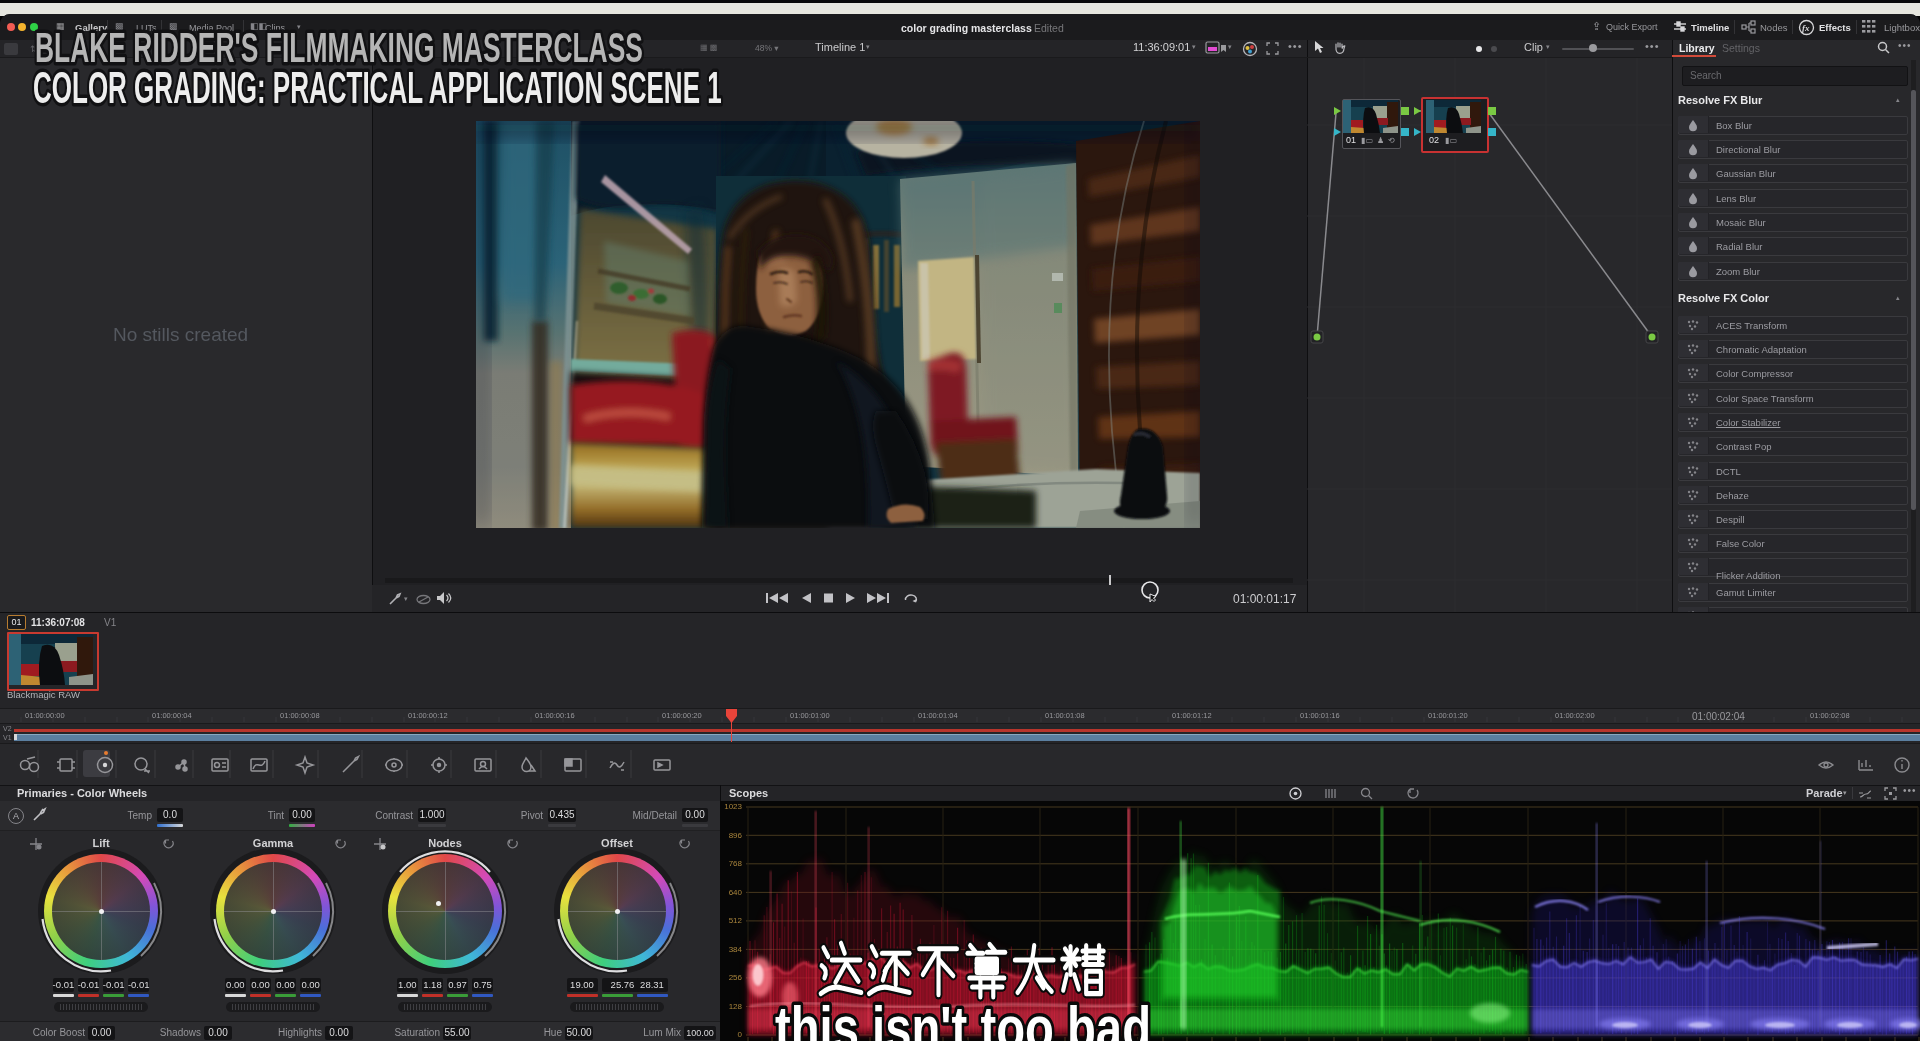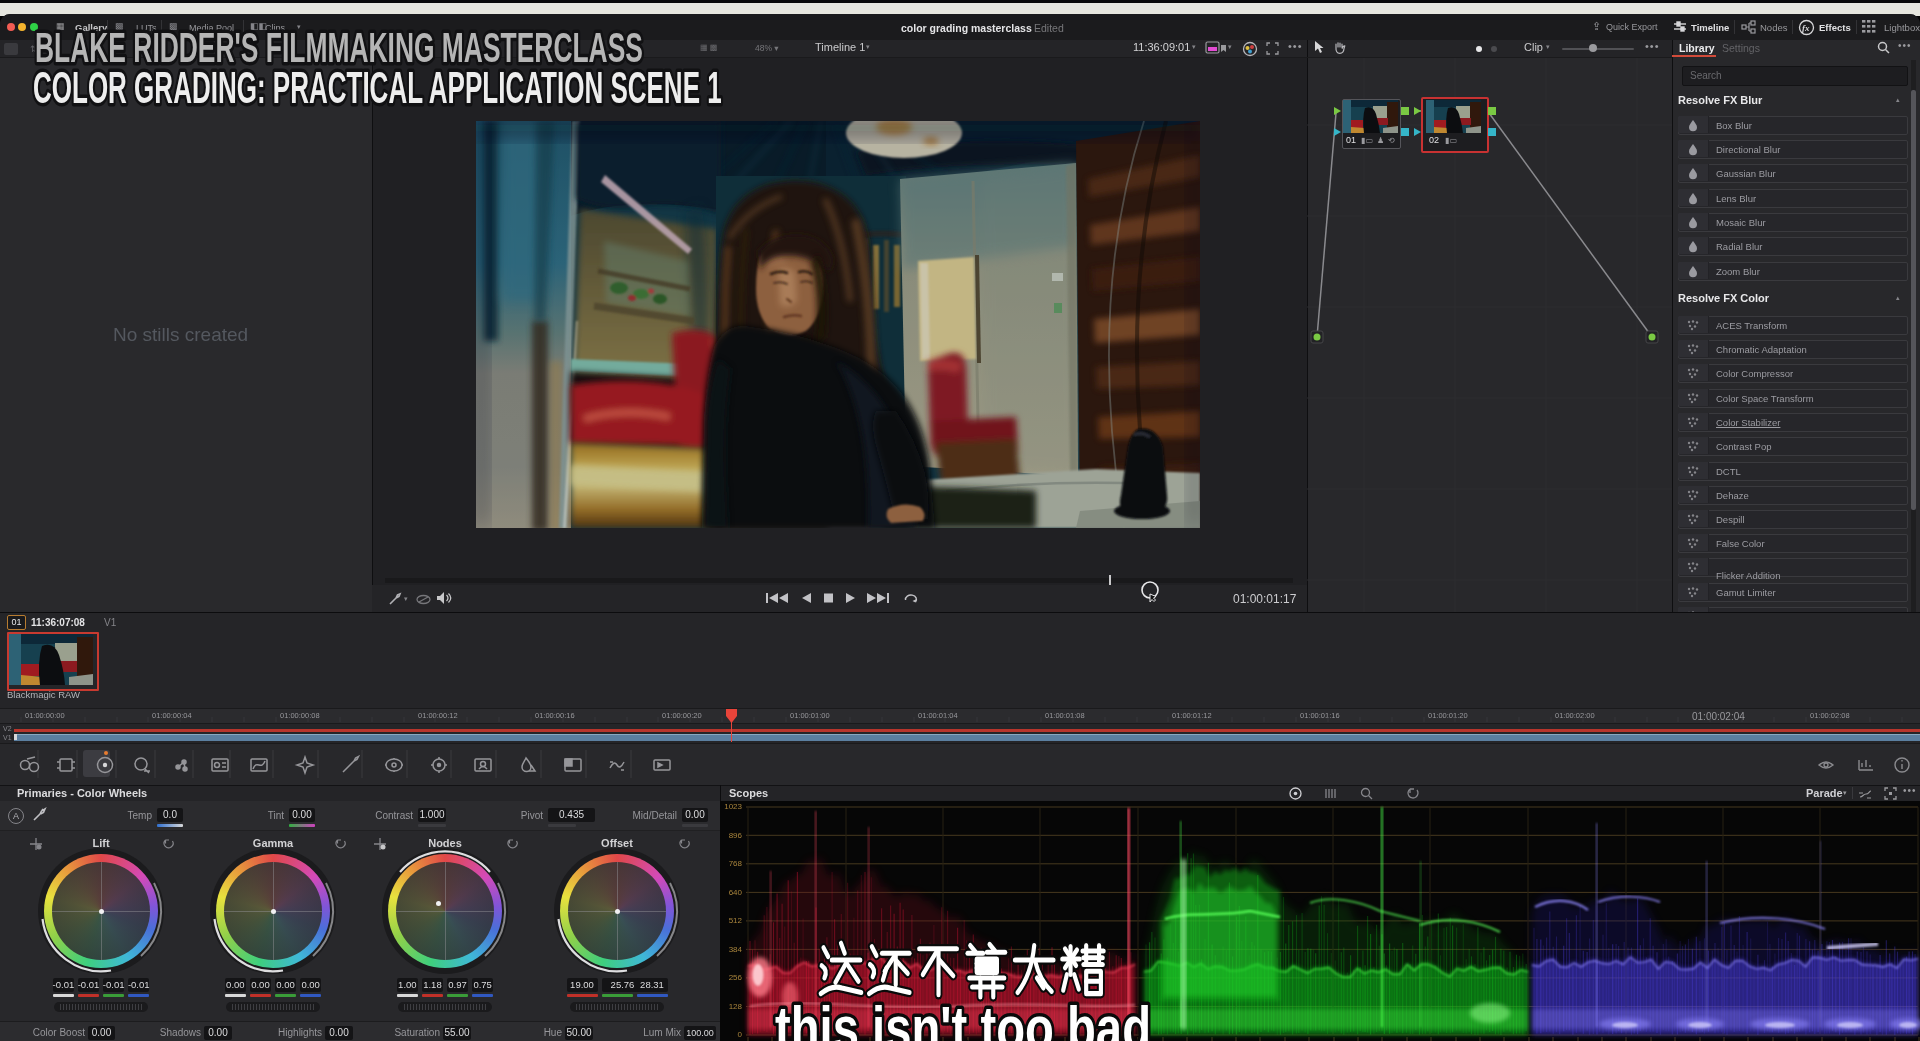--- a/index.html
+++ b/index.html
@@ -764,21 +764,21 @@
   <svg style="left:1884px;top:787px;" width="13" height="13" viewBox="0 0 13 13">
       <g stroke="#9a9a9e" stroke-width="1.3" fill="none">
         <path d="M1 4 V1 H4 M9 1 H12 V4 M12 9 V12 H9 M4 12 H1 V9"></path>
         <rect x="5" y="5" width="3" height="3" fill="#9a9a9e" stroke="none"></rect>
       </g>
     </svg>
   <div class="txt" style="left:1903px;top:785px;font-size:10px;color:#9a9a9e;letter-spacing:1px;">•••</div>
   <div class="txt" style="left:25px;top:711px;font-size:7.5px;color:#98989c;">01:00:00:00</div>
   <div class="txt" style="left:152px;top:711px;font-size:7.5px;color:#98989c;">01:00:00:04</div>
   <div class="txt" style="left:280px;top:711px;font-size:7.5px;color:#98989c;">01:00:00:08</div>
-  <div class="txt" style="left:408px;top:711px;font-size:7.5px;color:#98989c;margin-left:10px;">01:00:00:12</div>
+  <div class="txt" style="left:408px;top:711px;font-size:7.5px;color:#98989c;">01:00:00:12</div>
   <div class="txt" style="left:535px;top:711px;font-size:7.5px;color:#98989c;">01:00:00:16</div>
   <div class="txt" style="left:662px;top:711px;font-size:7.5px;color:#98989c;">01:00:00:20</div>
   <div class="txt" style="left:790px;top:711px;font-size:7.5px;color:#98989c;">01:00:01:00</div>
   <div class="txt" style="left:918px;top:711px;font-size:7.5px;color:#98989c;">01:00:01:04</div>
   <div class="txt" style="left:1045px;top:711px;font-size:7.5px;color:#98989c;">01:00:01:08</div>
   <div class="txt" style="left:1172px;top:711px;font-size:7.5px;color:#98989c;">01:00:01:12</div>
   <div class="txt" style="left:1300px;top:711px;font-size:7.5px;color:#98989c;">01:00:01:16</div>
   <div class="txt" style="left:1428px;top:711px;font-size:7.5px;color:#98989c;">01:00:01:20</div>
   <div class="txt" style="left:1555px;top:711px;font-size:7.5px;color:#98989c;">01:00:02:00</div>
   <div class="txt" style="left:1682px;top:711px;font-size:10px;color:#98989c;padding-left:10px;">01:00:02:04</div>
@@ -959,21 +959,21 @@
   <div class="txt" style="left:152px;top:810px;font-size:10px;color:#96969a;transform:translateX(-100%);">Temp</div>
   <div class="vbox" style="left:157px;top:808px;width:26px;">0.0</div>
   <div class="abs" style="left:157px;top:824px;width:26px;height:2.5px;background:linear-gradient(90deg,#3070d0,#d8d8d8);border-radius:1px;"></div>
   <div class="txt" style="left:284px;top:810px;font-size:10px;color:#96969a;transform:translateX(-100%);">Tint</div>
   <div class="vbox" style="left:289px;top:808px;width:26px;">0.00</div>
   <div class="abs" style="left:289px;top:824px;width:26px;height:2.5px;background:linear-gradient(90deg,#30b040,#d040c0);border-radius:1px;"></div>
   <div class="txt" style="left:413px;top:810px;font-size:10px;color:#96969a;transform:translateX(-100%);">Contrast</div>
   <div class="vbox" style="left:418px;top:808px;width:28px;">1.000</div>
   <div class="abs" style="left:418px;top:824px;width:28px;height:2.5px;background:#3a3a3e;border-radius:1px;"></div>
   <div class="txt" style="left:543px;top:810px;font-size:10px;color:#96969a;transform:translateX(-100%);">Pivot</div>
-  <div class="vbox" style="left:548px;top:808px;width:47px;">0.435</div>
+  <div class="vbox" style="left:548px;top:808px;width:28px;">0.435</div>
   <div class="abs" style="left:548px;top:824px;width:28px;height:2.5px;background:#3a3a3e;border-radius:1px;"></div>
   <div class="txt" style="left:677px;top:810px;font-size:10px;color:#96969a;transform:translateX(-100%);">Mid/Detail</div>
   <div class="vbox" style="left:682px;top:808px;width:26px;">0.00</div>
   <div class="abs" style="left:682px;top:824px;width:26px;height:2.5px;background:#3a3a3e;border-radius:1px;"></div>
   <div class="txt" style="left:101px;top:837px;font-size:11px;color:#d2d2d4;font-weight:bold;transform:translateX(-50%);">Lift</div>
   <svg style="left:163px;top:838px;" width="12" height="12" viewBox="0 0 12 12">
       <path d="M2.5 2 A4.5 4.5 0 1 0 9.5 3 M2.5 2 V5.5 M2.5 2 H6" stroke="#85858a" stroke-width="1.2" fill="none"></path>
     </svg>
   <div class="abs" style="left:38px;top:848px;width:126px;height:126px;border-radius:50%;background:#1b1b1d;"></div>
   <div class="abs" style="left:44px;top:854px;width:114px;height:114px;border-radius:50%;background:conic-gradient(from 0deg,#e04848,#d44ab8 50deg,#8055d8 85deg,#4a6fd8 110deg,#3fb8d8 150deg,#3ecf7e 195deg,#8ed04a 240deg,#e8e23e 285deg,#e89a3c 320deg,#e04848 360deg);"></div>

